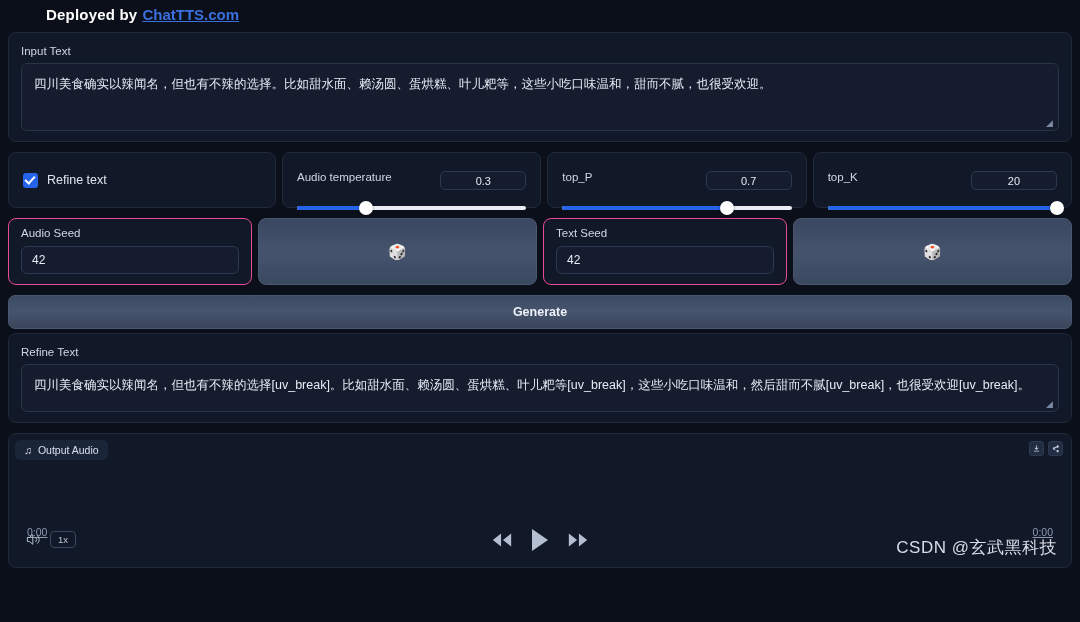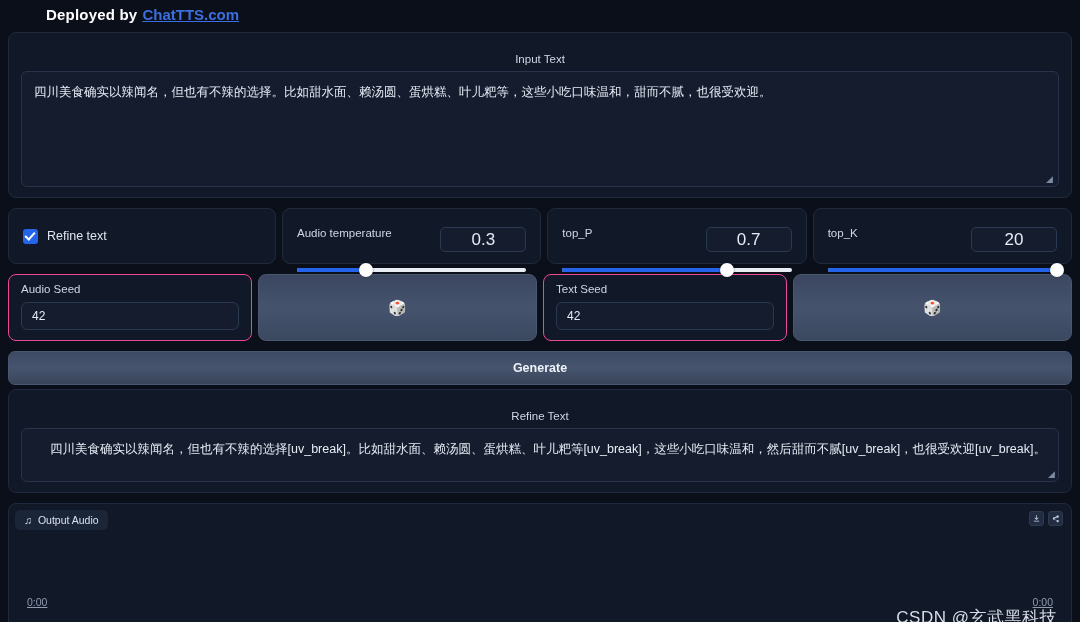--- a/index.html
+++ b/index.html
@@ -38,39 +38,38 @@
   .panel {
     background: #111827;
     border: 1px solid #1f2a3d;
     border-radius: 8px;
   }
   .wrap { padding: 0 8px; }
 
   .label {
     color: #cfd6e4;
     font-size: 11.5px;
-    padding: 20px 12px 6px 12px;
-    text-align: center;
+    padding: 12px 12px 6px 12px;
   }
 
   
   .tbox-panel { margin-top: 4px; padding-bottom: 10px; }
   .textarea {
     margin: 0 12px;
     background: #141c2e;
     border: 1px solid #283449;
     border-radius: 6px;
     color: #e6ebf4;
     font-size: 12.5px;
     line-height: 1.65;
     padding: 10px 12px;
     position: relative;
   }
-  .textarea.input-area { height: 116px; }
-  .textarea.output-area { height: 54px; text-align: right; }
+  .textarea.input-area { height: 68px; }
+  .textarea.output-area { height: 48px; }
   .resize-grip {
     position: absolute; right: 3px; bottom: 2px;
     width: 9px; height: 9px;
     color: #7b8aa3; font-size: 9px; line-height: 9px;
   }
 
   
   .ctrl-row {
     display: flex;
     gap: 6px;
@@ -106,28 +105,28 @@
     transform: rotate(42deg);
   }
   .checkbox-label { color: #dfe5ef; font-size: 12.5px; }
 
   .slider-head {
     display: flex; align-items: flex-start; justify-content: space-between;
     padding-top: 18px;
   }
   .slider-name { color: #cfd6e4; font-size: 11.5px; }
   .slider-value {
-    width: 86px; height: 25px;
+    width: 86px; height: 19px;
     background: #141c2e;
     border: 1px solid #2b3purple;
     border: 1px solid #2b3purple;
     border: 1px solid #2b3a50;
     border-radius: 5px;
     color: #e6ebf4;
-    font-size: 17px;
+    font-size: 11px;
     display: flex; align-items: center; justify-content: center;
   }
   .slider-track-wrap {
     margin-top: 11px;
     position: relative;
     height: 14px;
   }
   .slider-track {
     position: absolute; left: 0; right: 0; top: 5px;
     height: 4px; border-radius: 2px;
@@ -365,17 +364,47 @@
       <div class="icon-btn">
         <svg viewBox="0 0 24 24">
           <path d="M18 16a3 3 0 00-2.2 1l-6-3.2a3 3 0 000-1.6l6-3.2A3 3 0 1015 6l-6 3.2a3 3 0 100 5.6l6 3.2A3 3 0 1018 16z"></path>
         </svg>
       </div>
     </div>
 
     <div class="time-left">0:00</div>
     <div class="time-right">0:00</div>
 
+    <div class="bottom-controls">
+      <div class="vol-group">
+        <span class="vol-icon">
+          <svg viewBox="0 0 24 22">
+            <path d="M3 8h3l5-4v14l-5-4H3z"></path>
+            <path d="M15 7.5a5 5 0 010 7"></path>
+            <path d="M17.6 5a8 8 0 010 12"></path>
+          </svg>
+        </span>
+        <span class="speed-btn">1x</span>
+      </div>
+
+      <div class="transport">
+        <span class="tbtn">
+          <svg width="22" height="16" viewBox="0 0 24 16">
+            <path d="M11 1v14L2 8zM22 1v14l-9-7z"></path>
+          </svg>
+        </span>
+        <span class="tbtn">
+          <svg width="20" height="24" viewBox="0 0 20 24">
+            <path d="M2 1l16 11L2 23z"></path>
+          </svg>
+        </span>
+        <span class="tbtn">
+          <svg width="22" height="16" viewBox="0 0 24 16">
+            <path d="M2 1l9 7-9 7zM13 1l9 7-9 7z"></path>
+          </svg>
+        </span>
+      </div>
+    </div>
 
     <div class="watermark">CSDN @玄武黑科技</div>
   </div>
 
 </div>
 
 </body></html>

